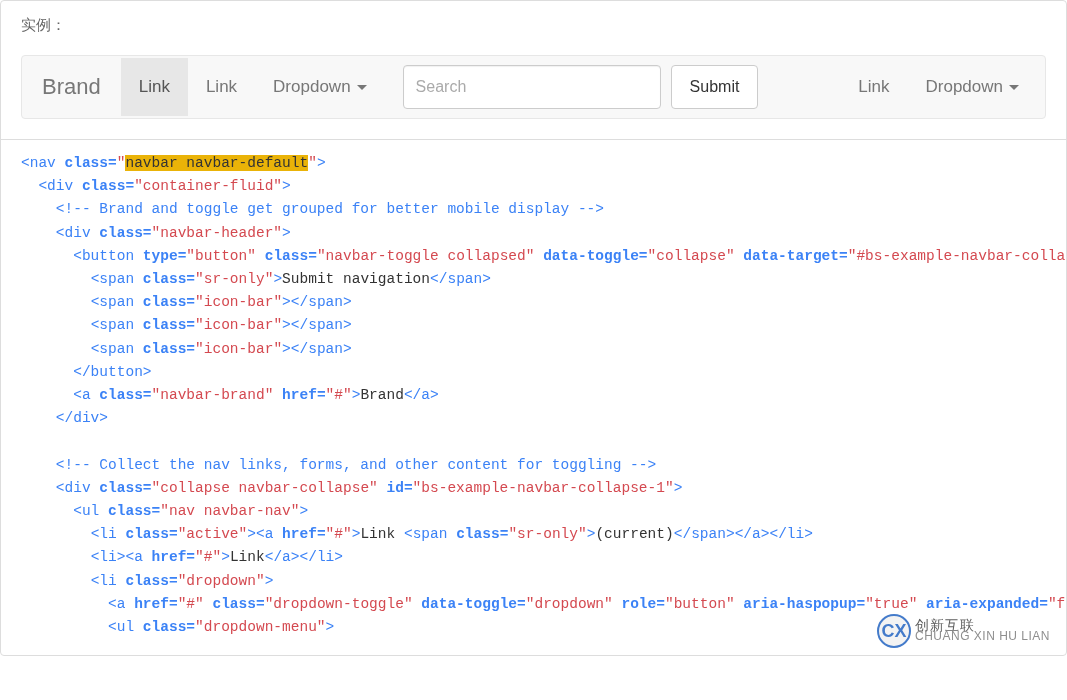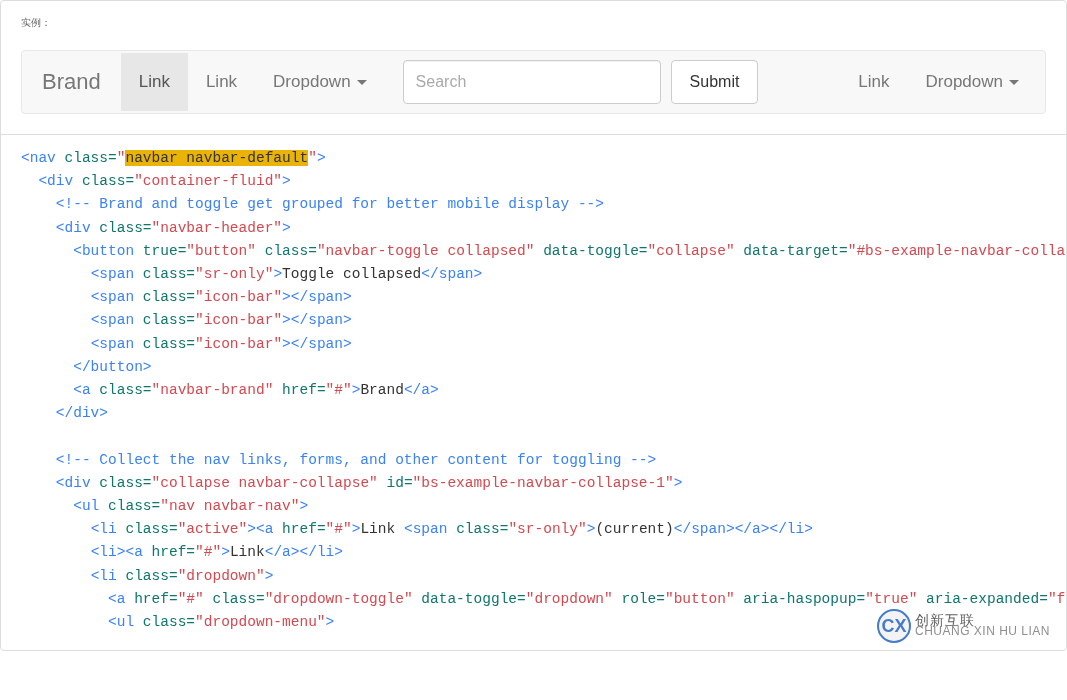--- a/index.html
+++ b/index.html
@@ -15,21 +15,21 @@
     border: 1px solid #ddd;
     border-radius: 4px;
     margin: 0 0 0 0;
   }
   .example-box {
     padding: 15px 20px 20px 20px;
     border-bottom: 1px solid #ddd;
   }
   .example-title {
     color: #666;
-    font-size: 10px;
+    font-size: 15px;
     margin-bottom: 20px;
   }
   .navbar {
     background: #f8f8f8;
     border: 1px solid #e7e7e7;
     border-radius: 4px;
     display: flex;
     align-items: center;
     min-height: 60px;
     padding: 0;
@@ -91,21 +91,21 @@
   .code-block {
     padding: 12px 20px 16px 20px;
     font-family: Menlo, Consolas, "Courier New", monospace;
     font-size: 14.5px;
     line-height: 23.2px;
     color: #333;
     white-space: pre;
     overflow: hidden;
   }
   .c-tag { color: #3b82f6; }
-  .c-attr { color: #0f766e; }
+  .c-attr { color: #3b82f6; font-weight: bold; }
   .c-str { color: #d44950; }
   .c-cmt { color: #3b82f6; }
   .c-txt { color: #333; }
   .hl { background: #eab308; }
   
   .watermark {
     position: absolute;
     right: 17px;
     bottom: 8px;
     display: flex;
@@ -159,22 +159,22 @@
             <span class="caret"></span>
           </div>
       </div>
     </div>
   </div>
 
   <div class="code-block"><span class="c-tag">&lt;nav</span> <span class="c-attr">class=</span><span class="c-str">"</span><span class="hl">navbar navbar-default</span><span class="c-str">"</span><span class="c-tag">&gt;</span>
   <span class="c-tag">&lt;div</span> <span class="c-attr">class=</span><span class="c-str">"container-fluid"</span><span class="c-tag">&gt;</span>
     <span class="c-cmt">&lt;!-- Brand and toggle get grouped for better mobile display --&gt;</span>
     <span class="c-tag">&lt;div</span> <span class="c-attr">class=</span><span class="c-str">"navbar-header"</span><span class="c-tag">&gt;</span>
-      <span class="c-tag">&lt;button</span> <span class="c-attr">true=</span><span class="c-str">"button"</span> <span class="c-attr">class=</span><span class="c-str">"navbar-toggle collapsed"</span> <span class="c-attr">data-toggle=</span><span class="c-str">"collapse"</span> <span class="c-attr">data-target=</span><span class="c-str">"#bs-example-navbar-collapse-1"</span> 
-        <span class="c-tag">&lt;span</span> <span class="c-attr">class=</span><span class="c-str">"sr-only"</span><span class="c-tag">&gt;</span><span class="c-txt">Toggle collapsed</span><span class="c-tag">&lt;/span&gt;</span>
+      <span class="c-tag">&lt;button</span> <span class="c-attr">type=</span><span class="c-str">"button"</span> <span class="c-attr">class=</span><span class="c-str">"navbar-toggle collapsed"</span> <span class="c-attr">data-toggle=</span><span class="c-str">"collapse"</span> <span class="c-attr">data-target=</span><span class="c-str">"#bs-example-navbar-collapse-1"</span> 
+        <span class="c-tag">&lt;span</span> <span class="c-attr">class=</span><span class="c-str">"sr-only"</span><span class="c-tag">&gt;</span><span class="c-txt">Submit navigation</span><span class="c-tag">&lt;/span&gt;</span>
         <span class="c-tag">&lt;span</span> <span class="c-attr">class=</span><span class="c-str">"icon-bar"</span><span class="c-tag">&gt;&lt;/span&gt;</span>
         <span class="c-tag">&lt;span</span> <span class="c-attr">class=</span><span class="c-str">"icon-bar"</span><span class="c-tag">&gt;&lt;/span&gt;</span>
         <span class="c-tag">&lt;span</span> <span class="c-attr">class=</span><span class="c-str">"icon-bar"</span><span class="c-tag">&gt;&lt;/span&gt;</span>
       <span class="c-tag">&lt;/button&gt;</span>
       <span class="c-tag">&lt;a</span> <span class="c-attr">class=</span><span class="c-str">"navbar-brand"</span> <span class="c-attr">href=</span><span class="c-str">"#"</span><span class="c-tag">&gt;</span><span class="c-txt">Brand</span><span class="c-tag">&lt;/a&gt;</span>
     <span class="c-tag">&lt;/div&gt;</span>
 
     <span class="c-cmt">&lt;!-- Collect the nav links, forms, and other content for toggling --&gt;</span>
     <span class="c-tag">&lt;div</span> <span class="c-attr">class=</span><span class="c-str">"collapse navbar-collapse"</span> <span class="c-attr">id=</span><span class="c-str">"bs-example-navbar-collapse-1"</span><span class="c-tag">&gt;</span>
       <span class="c-tag">&lt;ul</span> <span class="c-attr">class=</span><span class="c-str">"nav navbar-nav"</span><span class="c-tag">&gt;</span>

